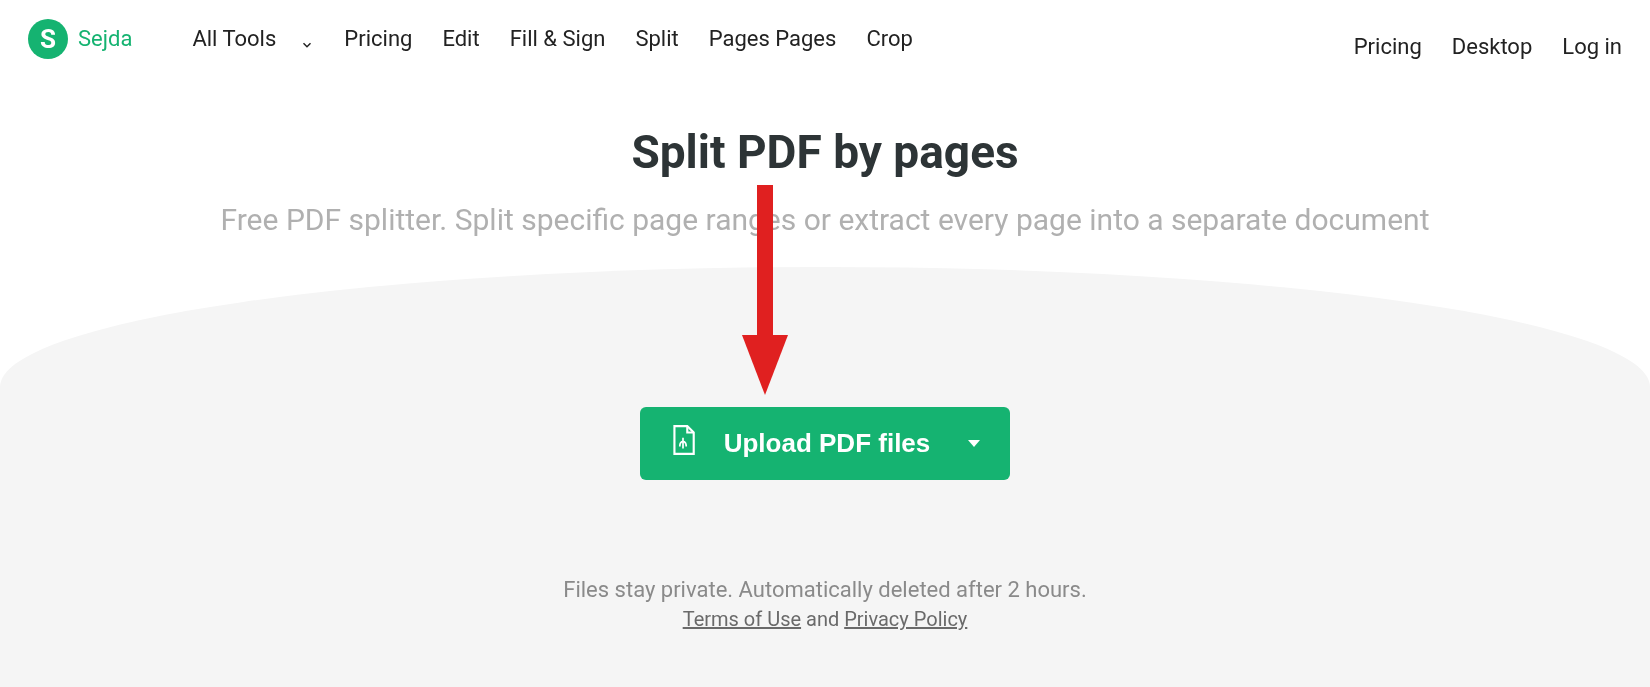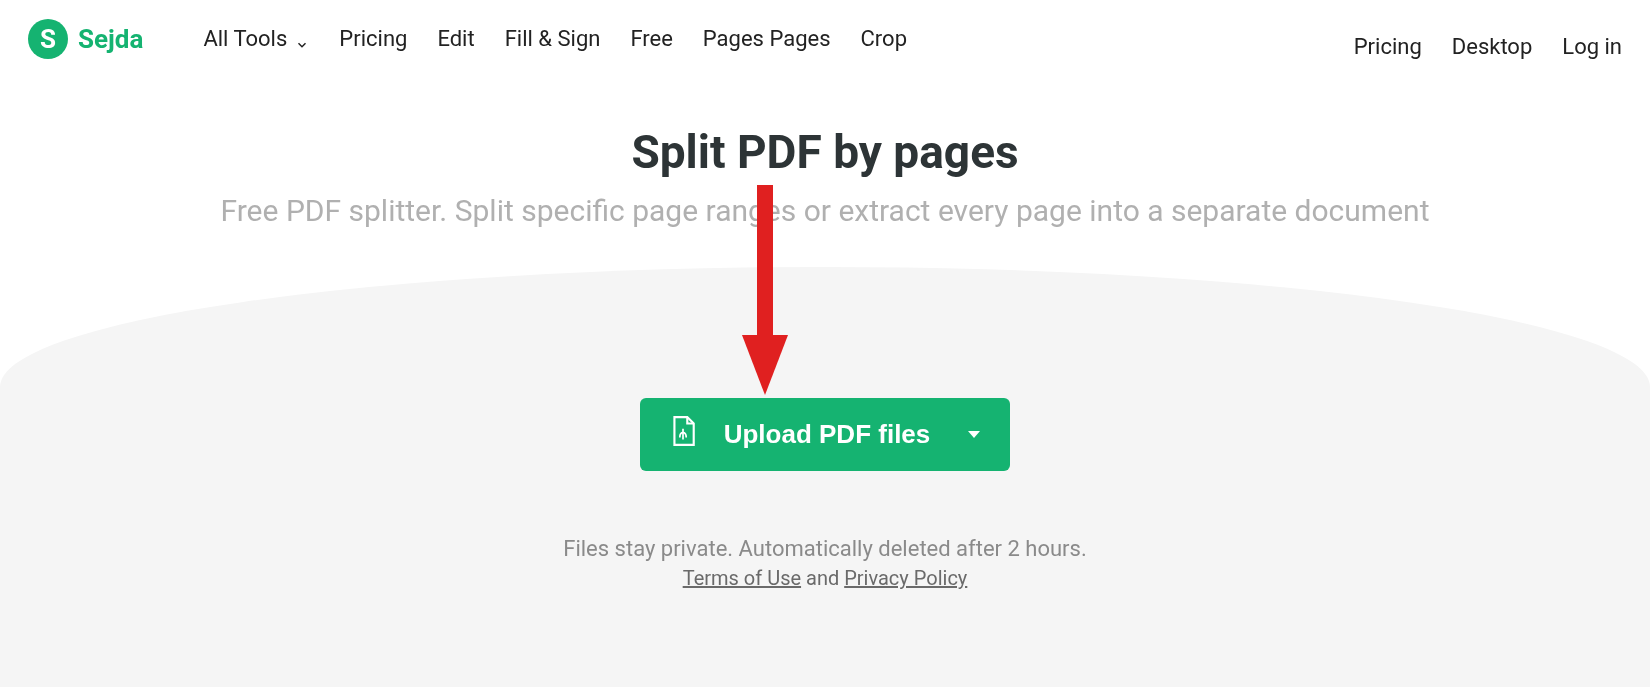--- a/index.html
+++ b/index.html
@@ -30,36 +30,36 @@
     border-radius: 50%;
     display: flex;
     align-items: center;
     justify-content: center;
     color: #fff;
     font-weight: 700;
     font-size: 26px;
   }
   .logo-text {
     color: #15b371;
-    font-size: 26px;
-    font-weight: 700;
+    font-size: 22px;
+    font-weight: 400;
   }
   .nav {
     display: flex;
     align-items: center;
     gap: 30px;
     flex: 1;
   }
   .nav a {
     color: #222;
     font-size: 22px;
     text-decoration: none;
     display: flex;
     align-items: center;
-    gap: 8px;
+    gap: 24px;
   }
   .chevron-down {
     width: 14px;
     height: 14px;
     display: inline-block;
   }
   .nav-right {
     display: flex;
     align-items: center;
     gap: 30px;
@@ -71,21 +71,21 @@
     text-decoration: none;
   }
   .hero {
     text-align: center;
     padding-top: 48px;
   }
   .hero h1 {
     font-size: 46px;
     font-weight: 700;
     color: #2d3436;
-    margin-bottom: 14px;
+    margin-bottom: 23px;
   }
   .hero p.sub {
     font-size: 30px;
     color: #b0b0b0;
     font-weight: 400;
     padding: 0 40px;
   }
   .curve-bg {
     position: absolute;
     left: 0;
@@ -116,21 +116,21 @@
   .upload-btn .caret {
     width: 0; height: 0;
     border-left: 6px solid transparent;
     border-right: 6px solid transparent;
     border-top: 7px solid #fff;
     margin-left: 10px;
   }
   .file-icon { width: 26px; height: 30px; }
   .notes {
     text-align: center;
-    margin-top: 60px;
+    margin-top: 92px;
     color: #8a8a8a;
     font-size: 22px;
     line-height: 1.6;
   }
   .legal {
     text-align: center;
     color: #6a6a6a;
     font-size: 20px;
   }
   .legal a {
@@ -159,21 +159,21 @@
       <span>All Tools</span>
       <span class="chevron-down">
         <svg viewBox="0 0 24 24" width="14" height="14" fill="none" stroke="#222" stroke-width="2.5">
             <polyline points="6 9 12 15 18 9"></polyline>
           </svg>
       </span>
     </a>
     <a href="#">Pricing</a>
     <a href="#">Edit</a>
     <a href="#">Fill &amp; Sign</a>
-    <a href="#">Free</a>
+    <a href="#">Split</a>
     <a href="#">Pages Pages</a>
     <a href="#">Crop</a>
   </nav>
   <div class="nav-right">
     <a href="#">Pricing</a>
     <a href="#">Desktop</a>
     <a href="#">Log in</a>
   </div>
 </div>
 

